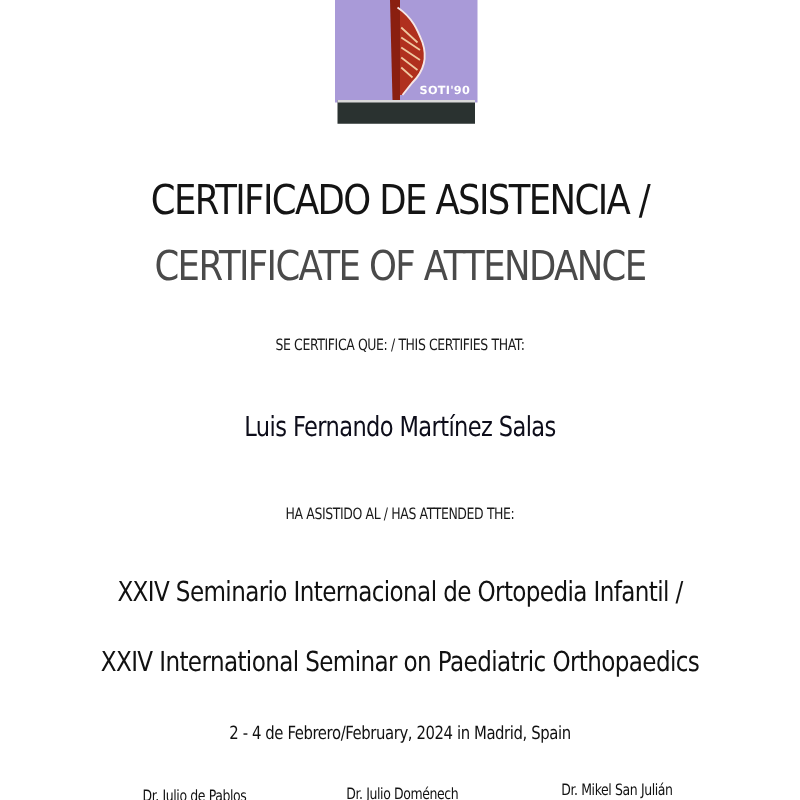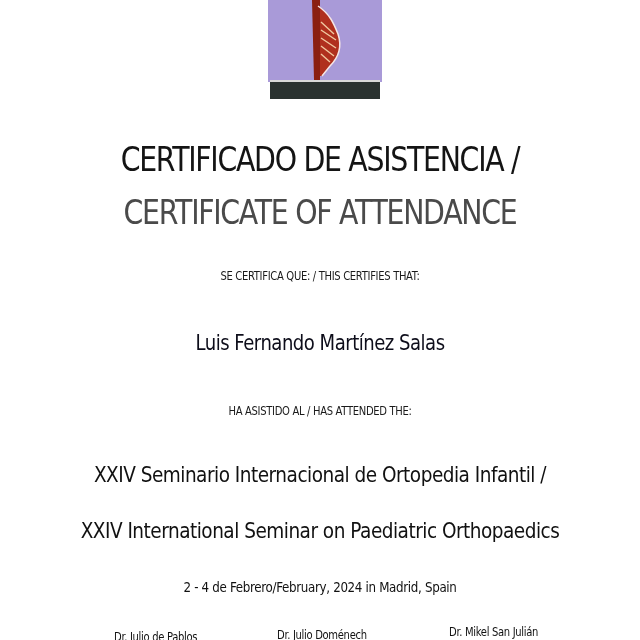--- a/index.html
+++ b/index.html
@@ -8,21 +8,21 @@
     position:relative;
     font-family: "Liberation Sans", "DejaVu Sans", sans-serif;
   }
   .logo {
     position:absolute; left:268px; top:0; width:114px; height:98px;
   }
   .logo-bg { position:absolute; left:0; top:0; width:114px; height:82px; background:#a99ad8; }
   .logo-bar { position:absolute; left:2px; top:80px; width:110px; height:17px; background:#2a3230;
     border-top:2px solid #d9d9d9; }
   .logo-text { position:absolute; right:6px; top:68px; color:#ffffff; font-weight:bold; font-size:9px; letter-spacing:0.2px;
-    font-family:"DejaVu Sans", sans-serif;margin-top:28px; }
+    font-family:"DejaVu Sans", sans-serif; }
   .logo-figure { position:absolute; left:0; top:0; }
   .line {
     position:absolute; left:0; width:640px; text-align:center; white-space:nowrap;
     color:#141414;
   }
   .title {
     font-family:"DejaVu Sans", sans-serif; font-size:33px; letter-spacing:-1.5px;
     transform: scaleX(0.86); transform-origin:center;
   }
   .title2 { color:#4a4a4a; }

